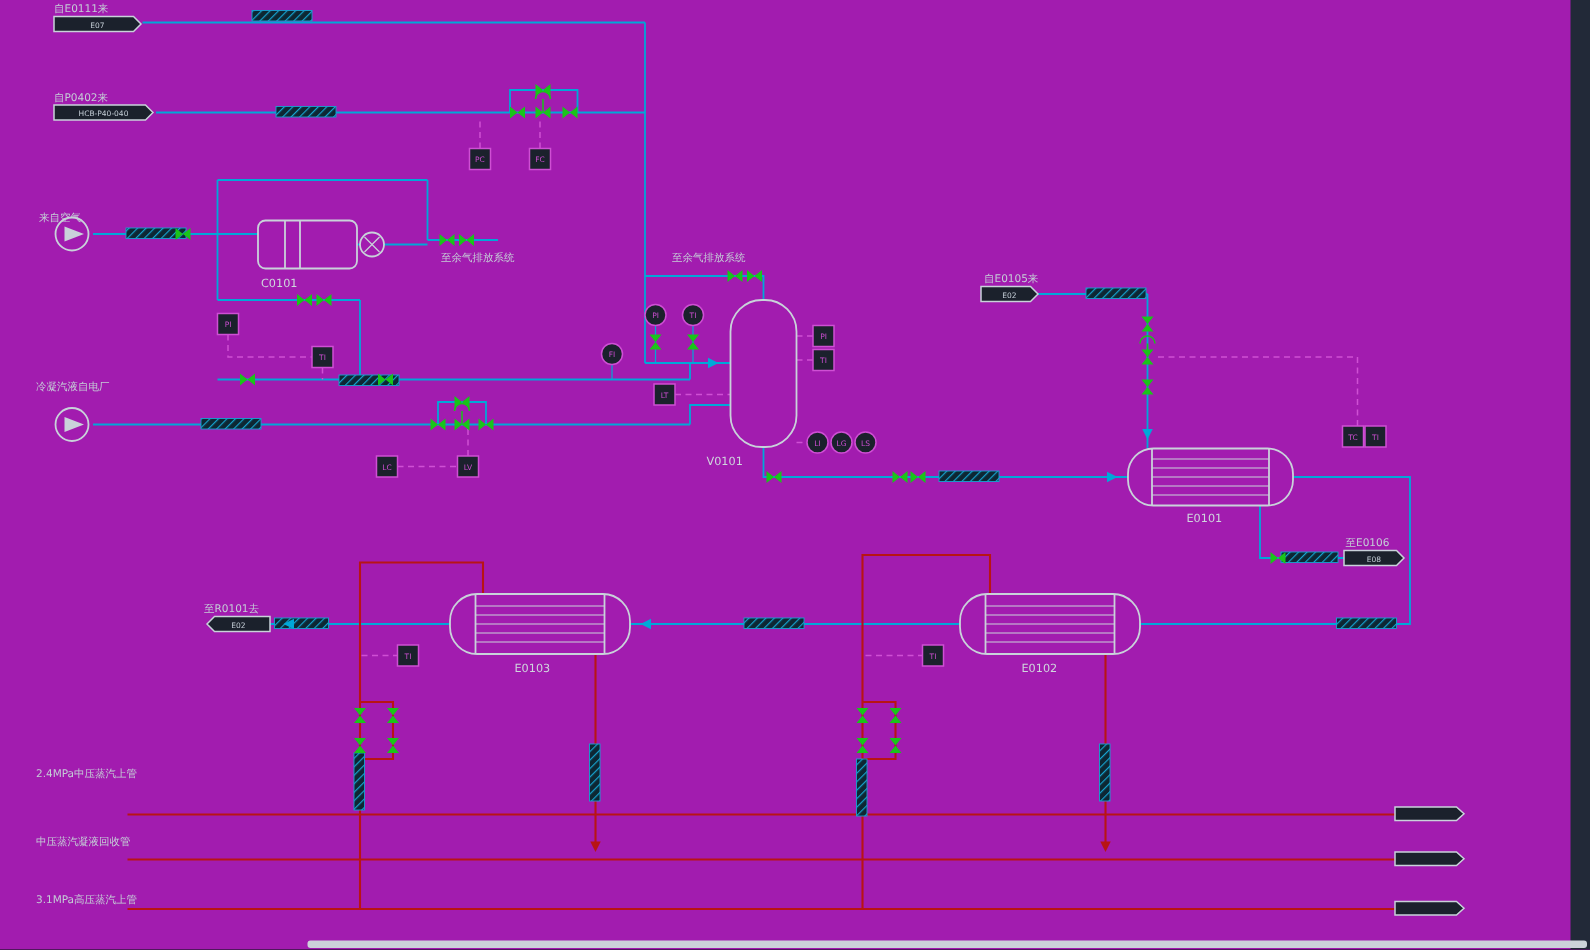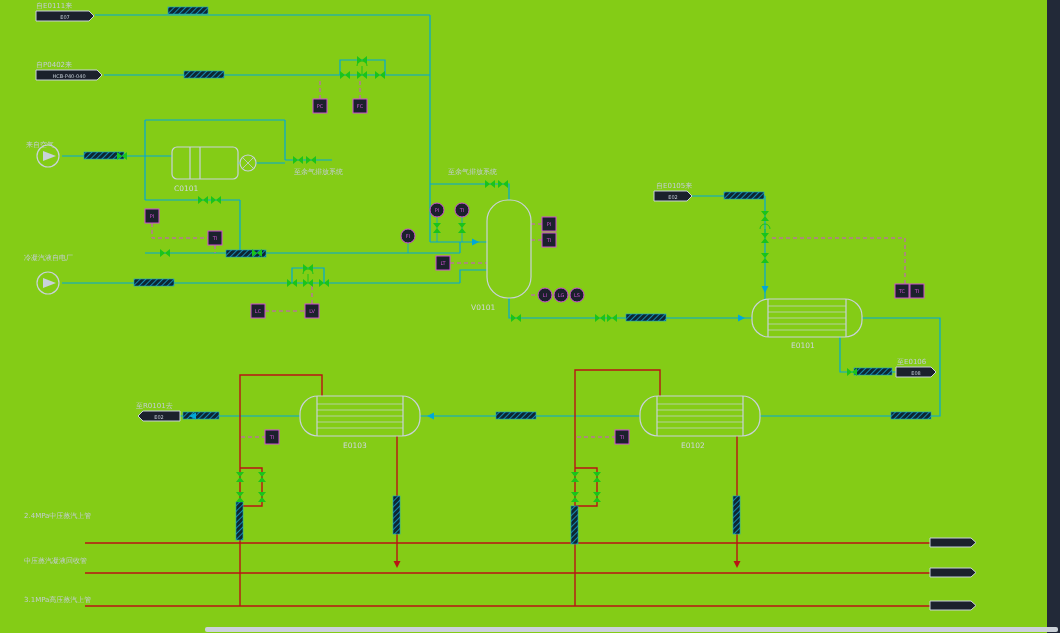--- a/index.html
+++ b/index.html
@@ -1,16 +1,16 @@
 <!DOCTYPE html>
 <html><head>
 <meta charset="utf-8">
 <style>
   html,body{margin:0;padding:0;background:#10151e;}
-  .canvas{position:relative;width:1060px;height:633px;background:#84cc16;overflow:hidden;
+  .canvas{position:relative;width:1060px;height:633px;background:#a21caf;overflow:hidden;
           font-family:"DejaVu Sans","Liberation Sans",sans-serif;}
   svg{position:absolute;left:0;top:0;}
   svg text{font-family:"DejaVu Sans","Liberation Sans",sans-serif;}
   .hscroll{position:absolute;left:205px;top:627px;width:853px;height:5px;background:#ccd2d9;border-radius:2px;}
   .rstrip{position:absolute;left:1047px;top:0;width:13px;height:633px;background:#222938;}
 </style>
 </head>
 <body>
 
 <div class="canvas">

